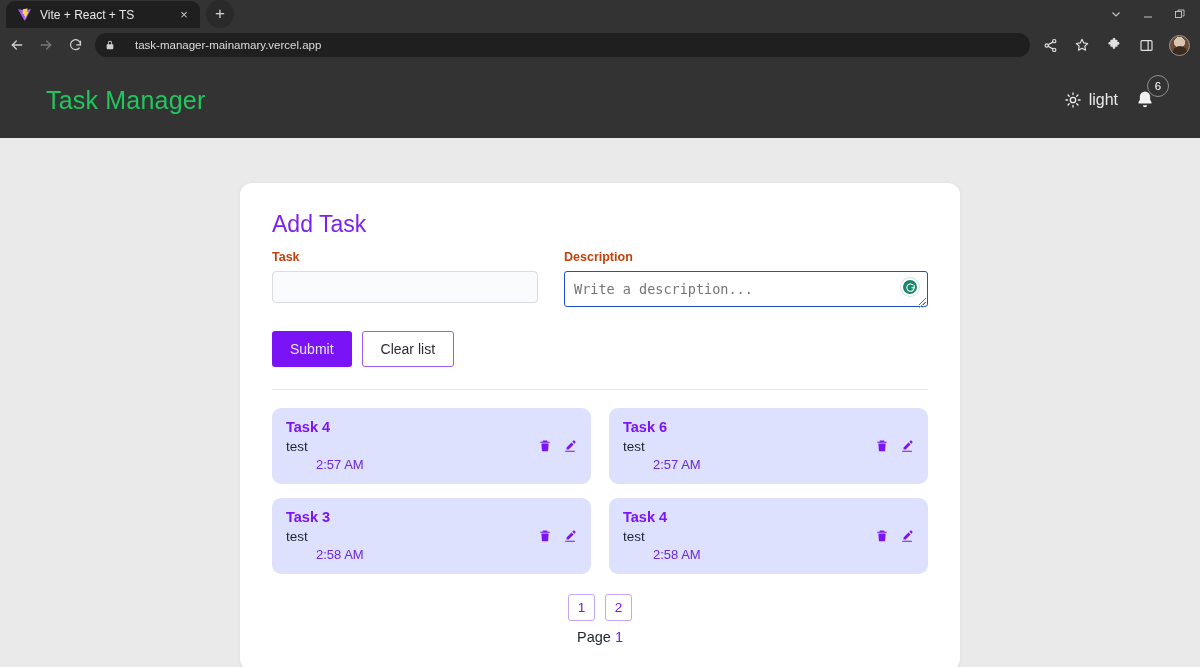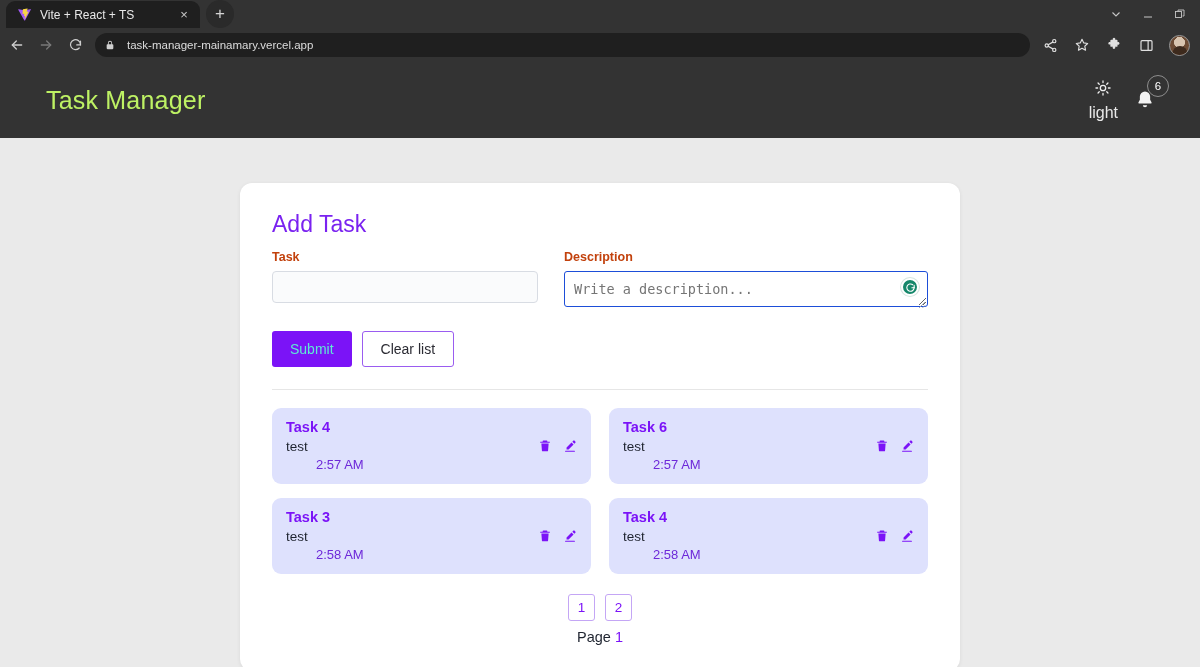--- a/index.html
+++ b/index.html
@@ -50,21 +50,21 @@
     display: flex; align-items: center; gap: 3px; padding: 0 10px 0 4px;
   }
   .nav-btn {
     width: 26px; height: 26px; border-radius: 50%;
     display: flex; align-items: center; justify-content: center;
     color: #cfcfcf; flex: 0 0 26px;
   }
   .nav-btn.disabled { color: #7a7a7a; }
   .omnibox {
     flex: 1; height: 24px; background: #1f1f1f; border-radius: 13px;
-    display: flex; align-items: center; gap: 12px; padding: 0 10px;
+    display: flex; align-items: center; gap: 20px; padding: 0 10px;
     margin: 0 6px 0 4px; min-width: 0;
   }
   .omnibox-url { color: #dcdcdc; font-size: 11.5px; white-space: nowrap; overflow: hidden; text-overflow: ellipsis; }
   .tb-icons { display: flex; align-items: center; gap: 14px; padding-left: 2px; }
   .tb-icon { color: #e0e0e0; display: flex; align-items: center; justify-content: center; width: 18px; height: 18px; }
   .avatar {
     width: 21px; height: 21px; border-radius: 50%;
     background: radial-gradient(circle at 50% 34%, #d9c5b0 0 34%, #6d4b34 35% 100%);
     border: 1px solid #9a9a9a; overflow: hidden; position: relative; flex: 0 0 21px;
   }
@@ -75,23 +75,23 @@
   }
 
   
   .viewport { flex: 1; background: #eaeaea; overflow: hidden; position: relative; }
 
   .app-header {
     height: 76px; background: #333333;
     display: flex; align-items: center; justify-content: space-between;
     padding: 0 40px 0 46px;
   }
-  .app-title { color: #bef264; font-size: 25px; font-weight: 500; letter-spacing: .2px; }
+  .app-title { color: #22c55e; font-size: 25px; font-weight: 500; letter-spacing: .2px; }
   .header-right { display: flex; align-items: center; gap: 12px; }
-  .theme-toggle { display: flex; align-items: center; gap: 7px; flex-direction: column; }
+  .theme-toggle { display: flex; align-items: center; gap: 7px; }
   .theme-label { color: #e9e9e9; font-size: 16px; }
   .bell-wrap { position: relative; width: 30px; height: 30px; display: flex; align-items: center; justify-content: center; }
   .badge {
     position: absolute; right: -9px; top: -10px;
     min-width: 22px; height: 22px; border-radius: 50%;
     background: #333333; border: 1px solid #8e8e8e; color: #ffffff;
     font-size: 11.5px; display: flex; align-items: center; justify-content: center;
     padding: 0 4px;
   }
 
@@ -126,21 +126,21 @@
     display: flex; align-items: center; justify-content: center;
     border: 2px solid #ffffff; box-shadow: 0 0 0 1px #d6e6e0;
   }
   .resize-handle { position: absolute; right: 2px; bottom: 2px; width: 8px; height: 8px; }
 
   .btn-row { display: flex; gap: 10px; margin-top: 20px; }
   .btn {
     height: 36px; border-radius: 3px; font-size: 14px;
     display: flex; align-items: center; justify-content: center; padding: 0 18px;
   }
-  .btn-primary { background: #7b13f7; color: #5eead4; border: none; min-width: 66px; text-align: center; }
+  .btn-primary { background: #7b13f7; color: #e5e5e5; border: none; min-width: 66px; text-align: center; }
   .btn-outline { background: #ffffff; color: #2b2b33; border: 1px solid #9a5cf0; }
 
   .divider { height: 1px; background: #e6e6e6; margin: 22px 0 18px; }
 
   .task-grid { display: grid; grid-template-columns: 1fr 1fr; gap: 14px 18px; }
   .task-card {
     background: #dee1fd; border-radius: 9px; padding: 11px 14px 12px;
     position: relative; min-height: 72px;
   }
   .task-title { color: #7b13f7; font-size: 14.5px; font-weight: bold; margin-bottom: 4px; }

